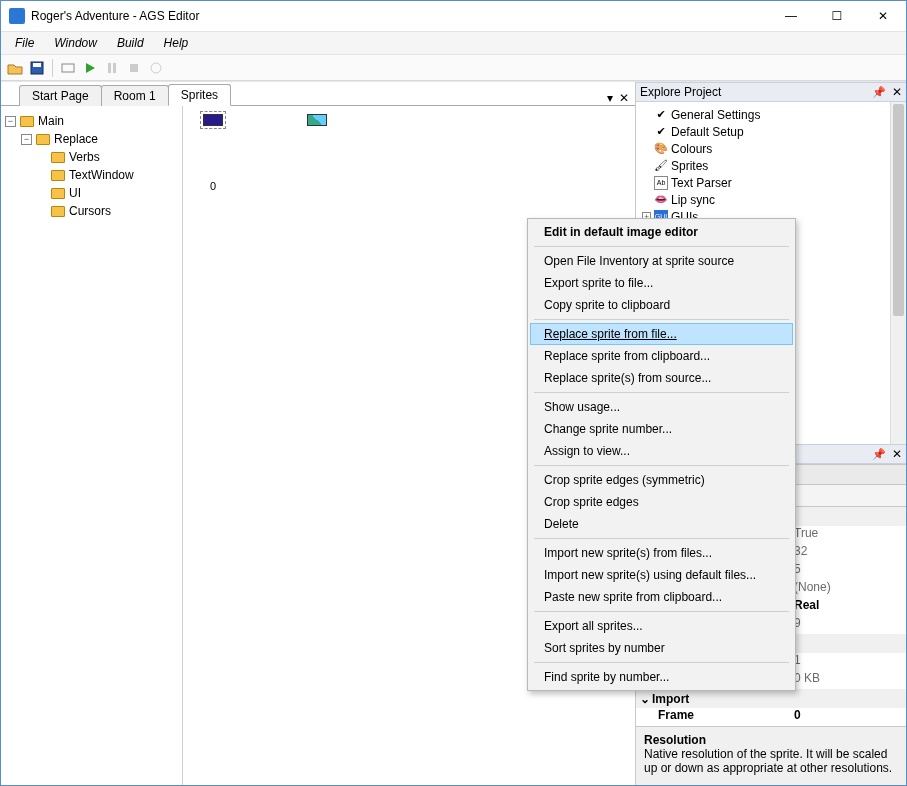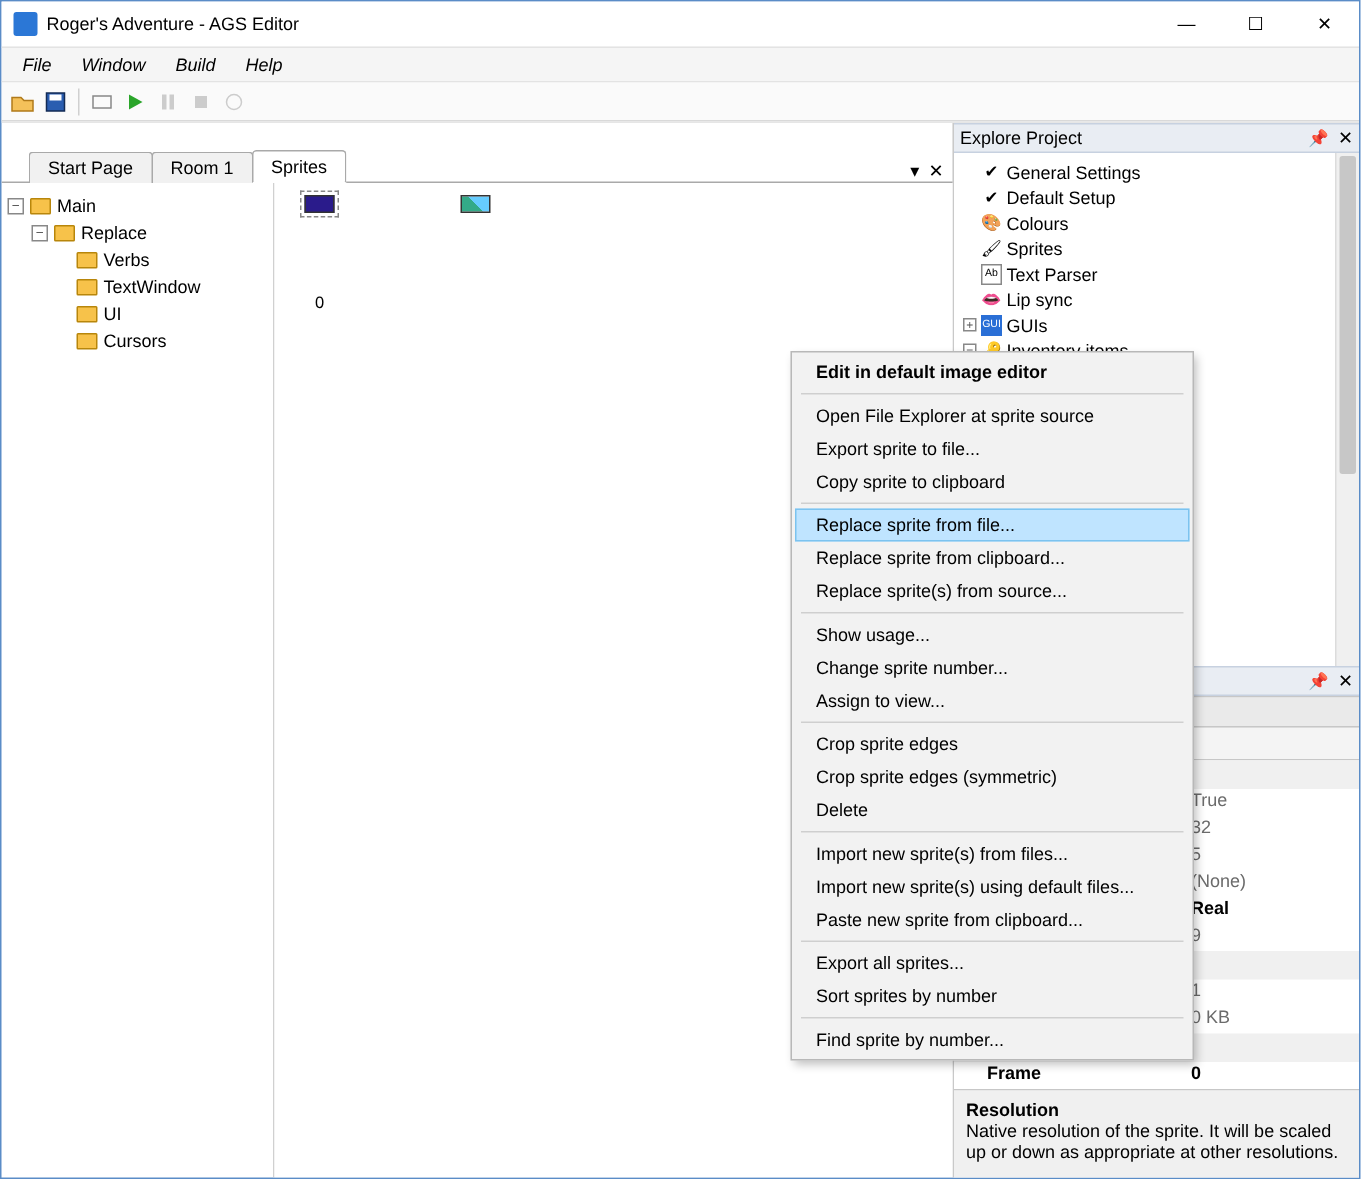--- a/index.html
+++ b/index.html
@@ -8,38 +8,38 @@
   .titlebar .app-icon { width: 16px; height: 16px; background: #2b77d6; margin-right: 6px; border-radius: 2px; }
   .titlebar .title { flex: 1; font-size: 12px; }
   .titlebar .winbtn { width: 46px; height: 30px; display: flex; align-items: center; justify-content: center; font-family: "Segoe UI Symbol", sans-serif; font-size: 12px; }
   .menubar { height: 24px; display: flex; align-items: center; border-top: 1px solid #e3e3e3; border-bottom: 1px solid #e3e3e3; background: #f5f5f5; padding: 0 4px; }
   .menubar .mi { padding: 4px 10px; font-style: italic; }
   .toolbar { height: 26px; display: flex; align-items: center; padding: 2px 4px; gap: 2px; border-bottom: 1px solid #d9d9d9; background: #fafafa; }
   .toolbar .tb { width: 20px; height: 20px; display: flex; align-items: center; justify-content: center; }
   .toolbar .sep { width: 1px; height: 18px; background: #d0d0d0; margin: 0 3px; }
   .content { flex: 1; display: flex; min-height: 0; border-top: 1px solid #e6e6e6; }
   .left { flex: 1; display: flex; flex-direction: column; min-width: 0; }
-  .tabs { height: 40px; display: flex; align-items: flex-end; padding-left: 18px; gap: 0; position: relative; border-bottom: 1px solid #a9a9a9; }
+  .tabs { height: 24px; display: flex; align-items: flex-end; padding-left: 18px; gap: 0; position: relative; border-bottom: 1px solid #a9a9a9; }
   .tab { padding: 3px 12px; border: 1px solid #a9a9a9; border-bottom: none; background: #f1f1f1; border-radius: 3px 3px 0 0; margin-right: -1px; position: relative; top: 1px; }
   .tab.active { background: #fff; z-index: 2; top: 1px; border-bottom: 1px solid #fff; }
   .tabs .tabctrl { margin-left: auto; padding-right: 6px; display: flex; gap: 6px; }
   .editor { flex: 1; display: flex; min-height: 0; }
   .folders { width: 182px; border-right: 1px solid #d0d0d0; padding: 6px 4px; overflow: auto; }
   .tree-row { display: flex; align-items: center; height: 18px; gap: 2px; }
   .exp { width: 11px; height: 11px; border: 1px solid #888; display: flex; align-items: center; justify-content: center; font-size: 9px; line-height: 1; color: #555; background: #fff; }
   .fld { width: 14px; height: 11px; background: #f7c24a; border: 1px solid #b8860b; border-radius: 1px; margin: 0 2px; }
   .sprites { flex: 1; position: relative; background: #fff; }
   .thumb { position: absolute; width: 20px; height: 12px; border: 1px solid #333; }
   .thumb.sel { background: #2a1b8b; outline: 1px dashed #888; outline-offset: 2px; }
   .thumb.g { background: linear-gradient(45deg, #3a8 50%, #6cf 50%); }
   .thumb-lbl { position: absolute; font-size: 11px; }
   .ctxmenu { position: absolute; top: 112px; left: 344px; width: 269px; background: #f2f2f2; border: 1px solid #b8b8b8; box-shadow: 2px 3px 6px rgba(0,0,0,.25); padding: 2px; z-index: 50; }
   .ctxmenu .cmi { padding: 4px 14px; white-space: nowrap; }
   .ctxmenu .cmi.bold { font-weight: 700; }
-  .ctxmenu .cmi.hl { background: #bfe4ff; border: 1px solid #7cc3ef; padding: 3px 13px; }
+  .ctxmenu .cmi.hl { background: #bfe4ff; border: 1px solid #7cc3ef; padding: 3px 13px; text-decoration: underline; }
   .ctxmenu .csep { height: 1px; background: #cfcfcf; margin: 3px 4px; }
   .right { width: 271px; border-left: 1px solid #c9c9c9; display: flex; flex-direction: column; background: #f4f4f4; }
   .panel-header { height: 20px; display: flex; align-items: center; background: #e9edf3; border-top: 1px solid #c7d1e0; border-bottom: 1px solid #c7d1e0; padding: 0 4px; font-size: 12px; }
   .panel-header .ttl { flex: 1; }
   .panel-header .pin { font-size: 11px; }
   .explore { flex: 1; overflow: auto; background: #fff; padding: 4px 2px 4px 6px; }
   .erow { display: flex; align-items: center; height: 17px; gap: 3px; }
   .erow .ic { width: 14px; height: 14px; display: inline-flex; align-items: center; justify-content: center; font-size: 11px; }
   .pm { width: 9px; height: 9px; border: 1px solid #888; font-size: 8px; line-height: 7px; text-align: center; background: #fff; color: #555; }
   .pm.none { border: none; color: transparent; }
@@ -163,34 +163,34 @@
       </div>
 
       <div class="sprites rel">
         <div class="thumb sel" style="left:20px; top:8px"></div>
         <div class="thumb-lbl" style="left:27px; top:74px">0</div>
         <div class="thumb g" style="left:124px; top:8px"></div>
 
         <div class="ctxmenu">
           <div class="cmi bold">Edit in default image editor</div>
           <div class="csep"></div>
-          <div class="cmi">Open File Explorer at sprite source</div>
+          <div class="cmi">Open File Inventory at sprite source</div>
           <div class="cmi">Export sprite to file...</div>
           <div class="cmi">Copy sprite to clipboard</div>
           <div class="csep"></div>
           <div class="cmi hl">Replace sprite from file...</div>
           <div class="cmi">Replace sprite from clipboard...</div>
           <div class="cmi">Replace sprite(s) from source...</div>
           <div class="csep"></div>
           <div class="cmi">Show usage...</div>
           <div class="cmi">Change sprite number...</div>
           <div class="cmi">Assign to view...</div>
           <div class="csep"></div>
+          <div class="cmi">Crop sprite edges (symmetric)</div>
           <div class="cmi">Crop sprite edges</div>
-          <div class="cmi">Crop sprite edges (symmetric)</div>
           <div class="cmi">Delete</div>
           <div class="csep"></div>
           <div class="cmi">Import new sprite(s) from files...</div>
           <div class="cmi">Import new sprite(s) using default files...</div>
           <div class="cmi">Paste new sprite from clipboard...</div>
           <div class="csep"></div>
           <div class="cmi">Export all sprites...</div>
           <div class="cmi">Sort sprites by number</div>
           <div class="csep"></div>
           <div class="cmi">Find sprite by number...</div>

